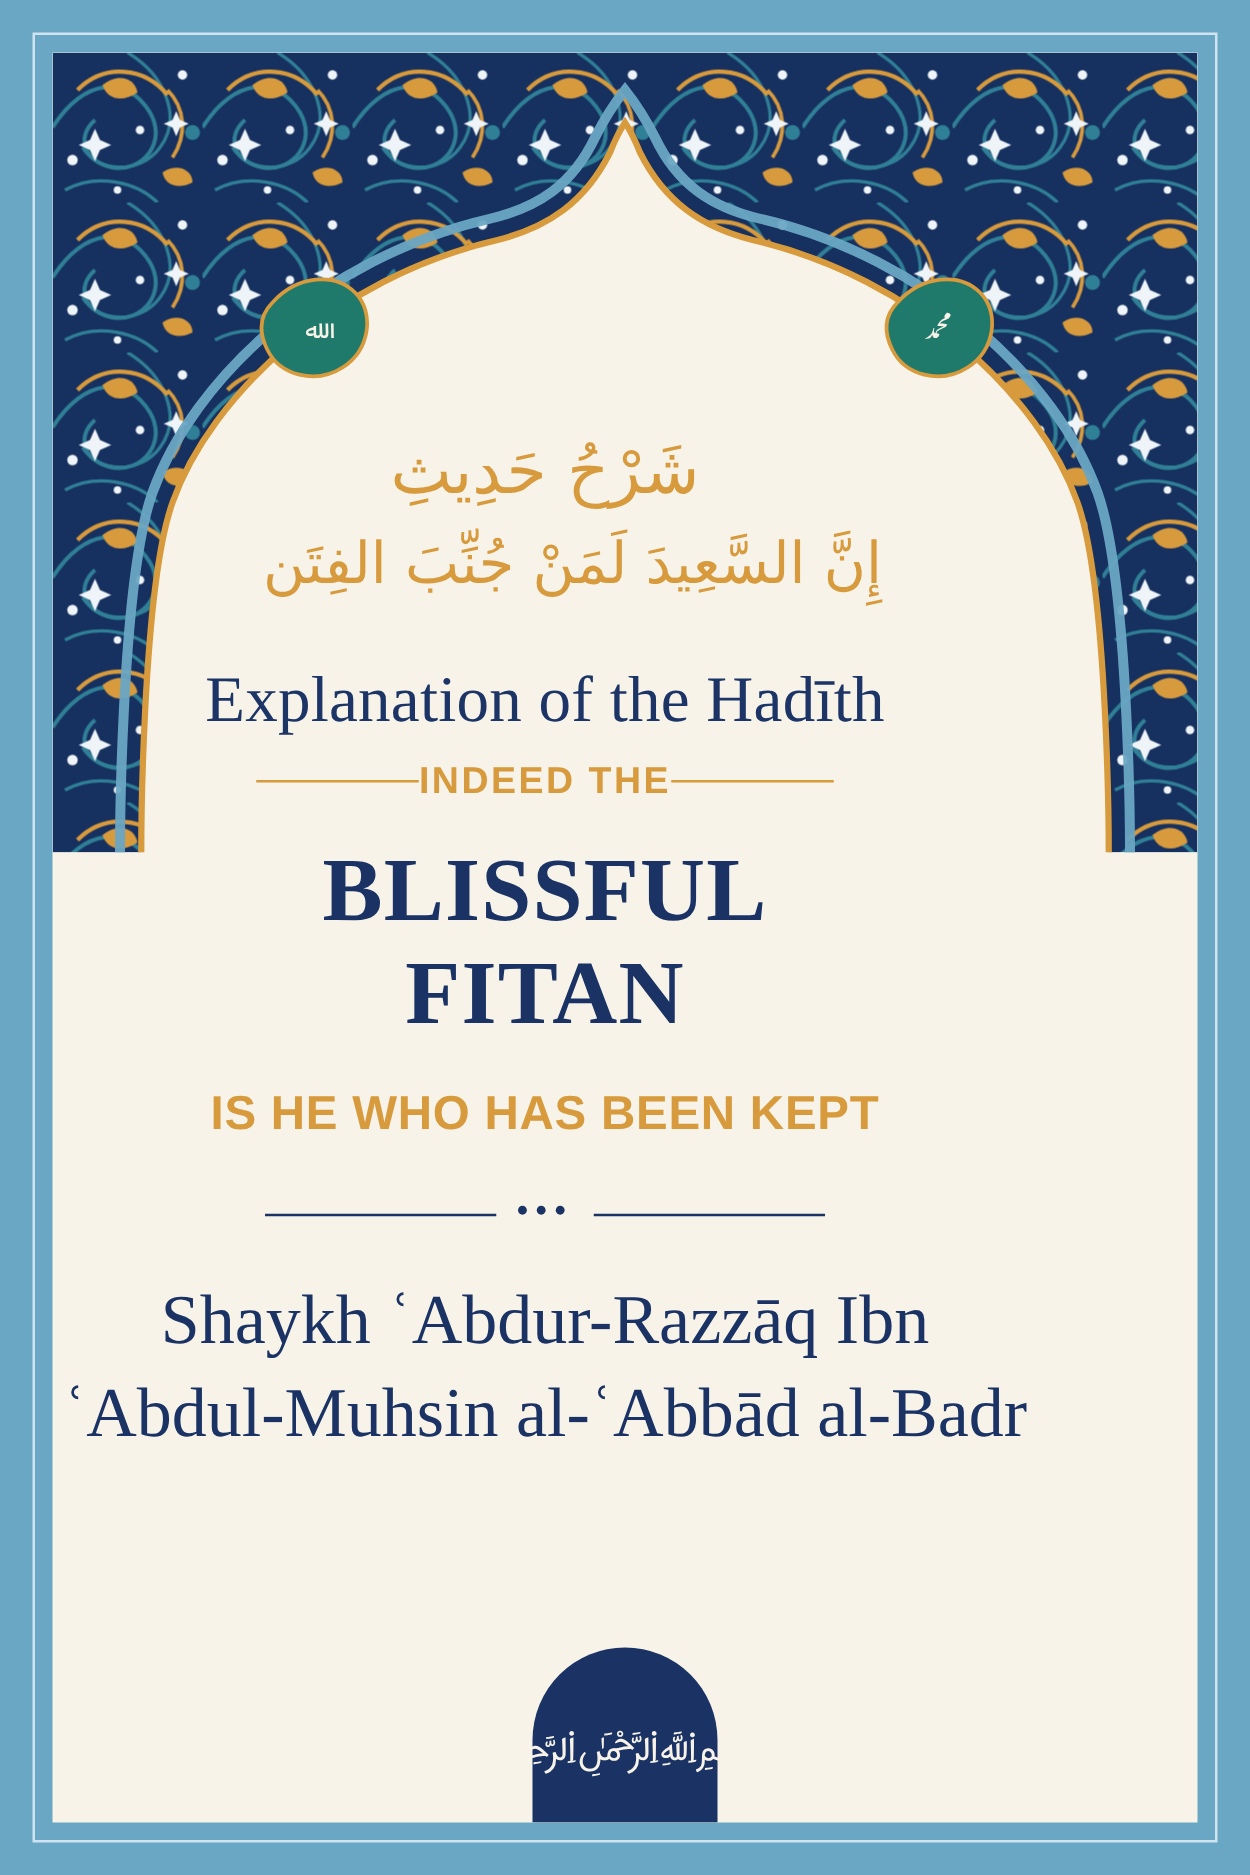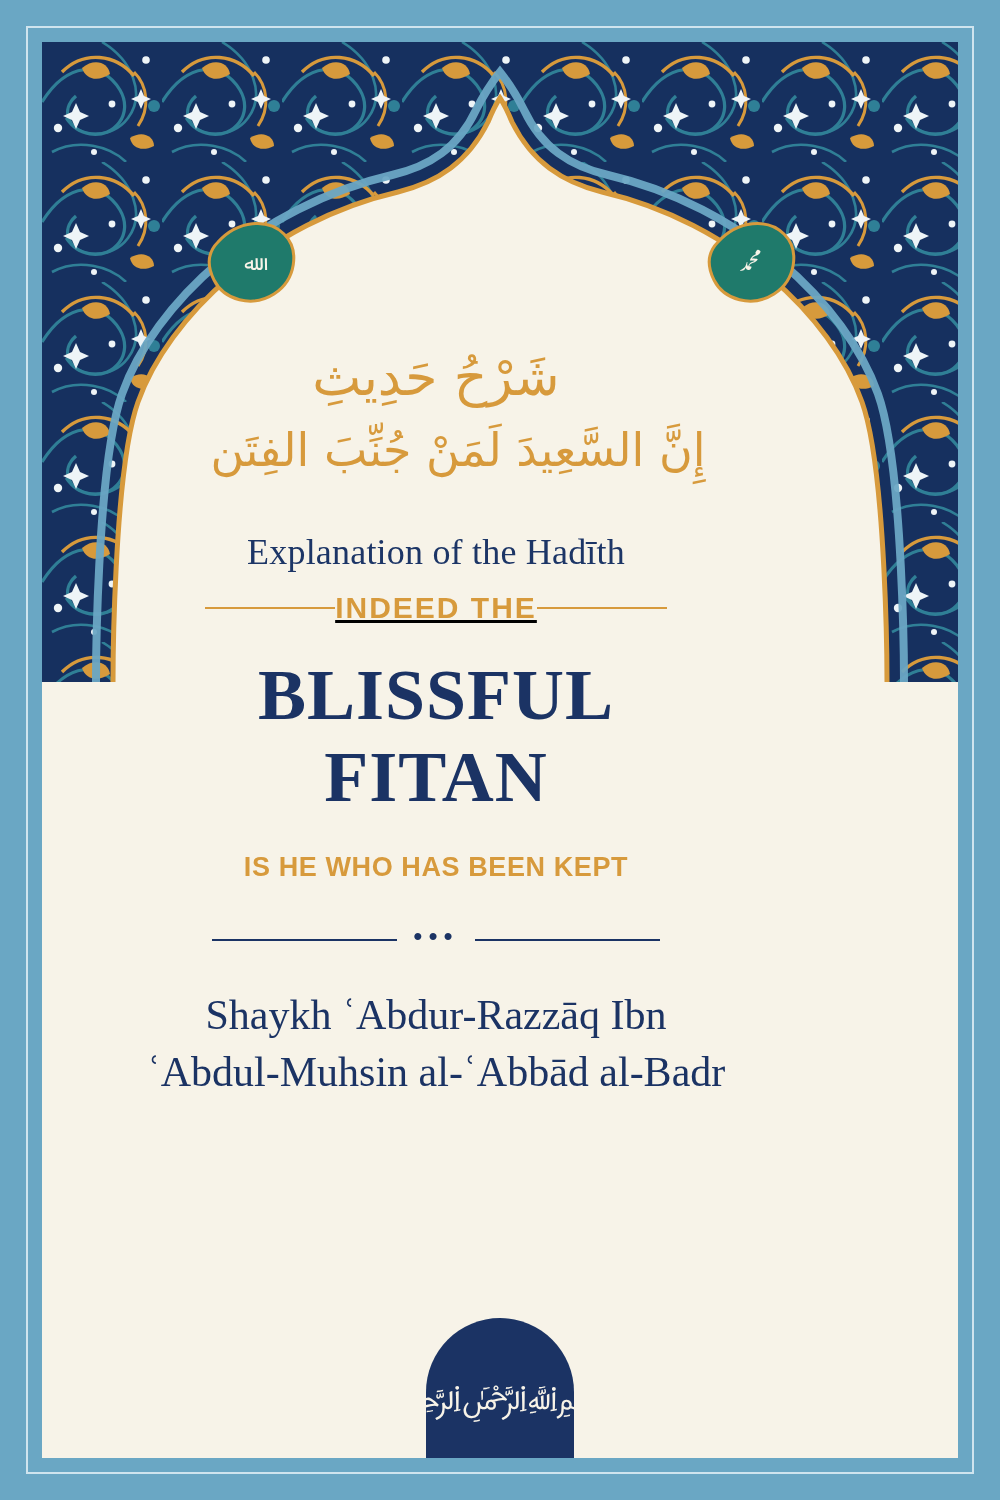--- a/index.html
+++ b/index.html
@@ -72,30 +72,29 @@
     color: #d79a3c;
     font-size: 46px;
     line-height: 1.4;
     direction: rtl;
     margin: 0;
     padding-left: 44px;
   }
   .eng-explanation {
     font-family: "Liberation Serif", serif;
     color: #1c3566;
-    font-size: 36px;
+    font-size: 52px;
     margin: 48px 0 0 0;
     letter-spacing: 0.2px;
   }
   .indeed-row {
     display: flex;
     align-items: center;
     justify-content: center;
     margin-top: 18px;
-    text-decoration: underline;
   }
   .indeed-row .rule {
     height: 2px;
     width: 130px;
     background: #d79a3c;
   }
   .indeed-text {
     color: #d79a3c;
     font-size: 30px;
     font-weight: bold;
@@ -111,21 +110,21 @@
     margin: 34px 0 0 0;
     letter-spacing: 1px;
   }
   .big-title .line2 {
     display: block;
     margin-top: 10px;
   }
   .subtitle {
     color: #d79a3c;
     font-weight: bold;
-    font-size: 27px;
+    font-size: 38px;
     line-height: 1.35;
     letter-spacing: 0.6px;
     margin: 36px 0 0 0;
     font-family: "Liberation Sans", sans-serif;
   }
   .divider {
     display: flex;
     align-items: center;
     justify-content: center;
     gap: 16px;
@@ -140,21 +139,21 @@
     color: #1b3364;
     font-size: 26px;
     letter-spacing: 6px;
     line-height: 1;
     position: relative;
     top: -4px;
   }
   .author {
     font-family: "Liberation Serif", serif;
     color: #1b3364;
-    font-size: 42px;
+    font-size: 56px;
     line-height: 1.35;
     margin: 34px 0 0 0;
   }
 
   
   .publisher {
     position: absolute;
     left: 50%;
     transform: translateX(-50%);
     bottom: 0;

